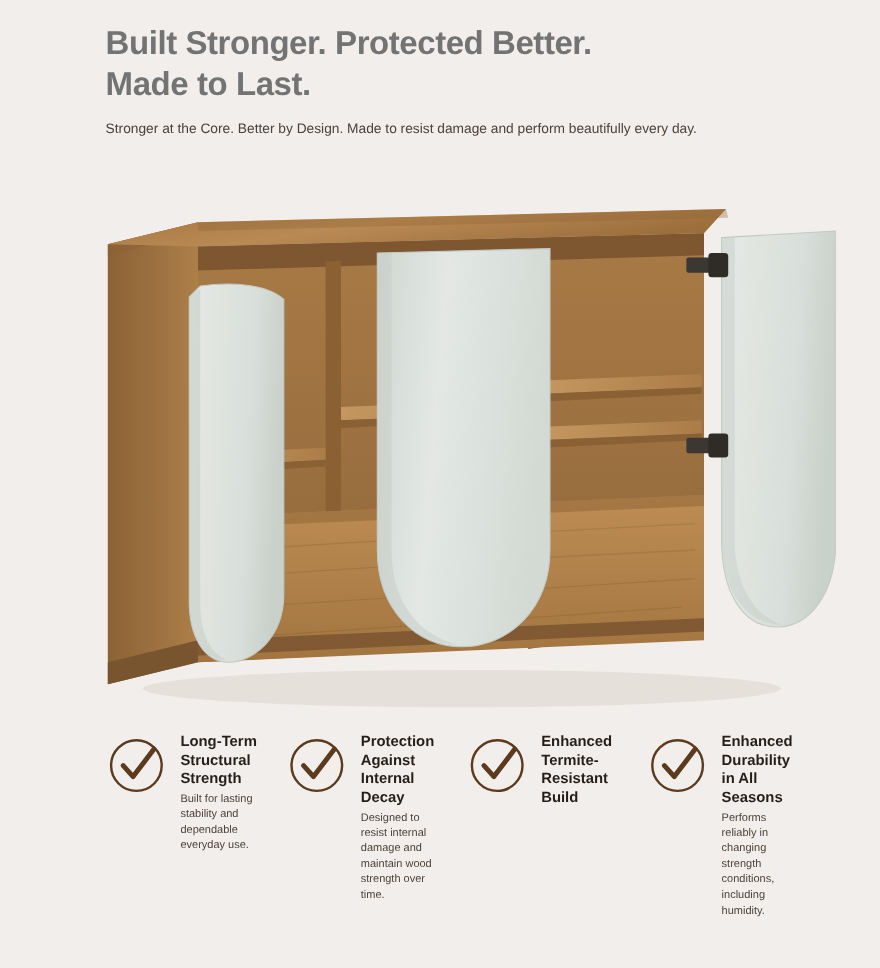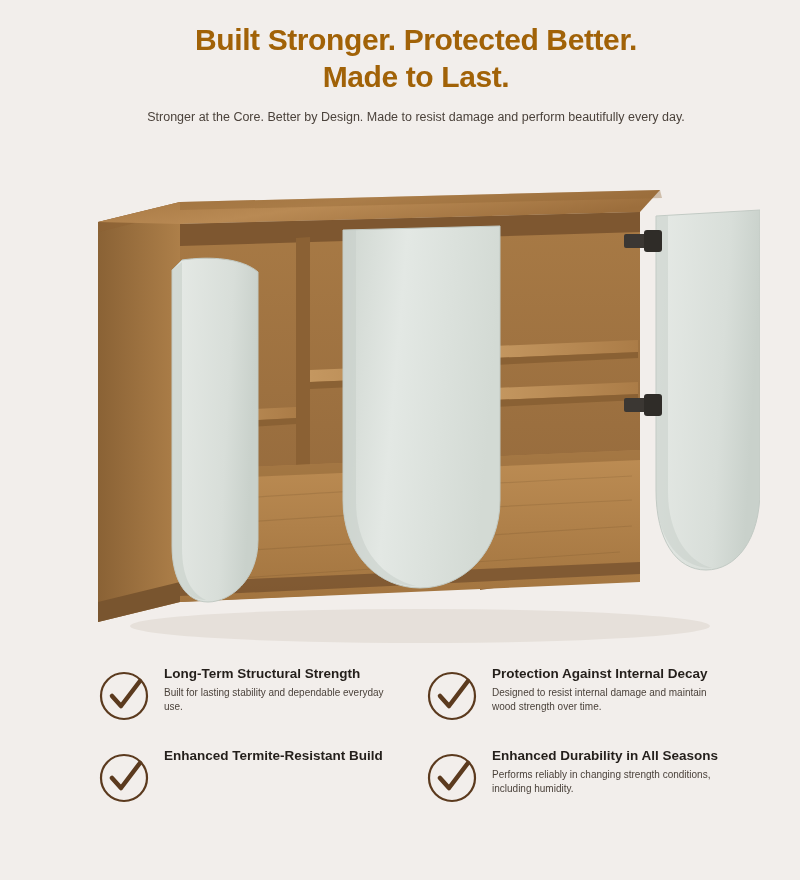--- a/index.html
+++ b/index.html
@@ -26,31 +26,29 @@
     position: absolute;
     left: 96px;
     top: 22px;
     width: 640px;
   }
   .headline {
     font-size: 30px;
     line-height: 1.22;
     font-weight: bold;
     letter-spacing: -0.4px;
-    color: #a16207;
+    color: #737373;
     margin: 0;
     white-space: pre-line;
-    text-align: center;
   }
   .subhead {
     margin: 14px 0 0 0;
     font-size: 12.5px;
     line-height: 1.4;
     color: #4b423b;
-    text-align: center;
   }
 
   
   .product-stage {
     position: absolute;
     left: 60px;
     top: 150px;
     width: 700px;
     height: 500px;
   }
@@ -60,21 +58,21 @@
     height: 500px;
   }
 
   
   .features {
     position: absolute;
     left: 96px;
     top: 664px;
     width: 630px;
     display: grid;
-    grid-template-columns: 1fr 1fr;
+    grid-template-columns: 1fr 1fr 1fr 1fr;
     grid-column-gap: 26px;
     grid-row-gap: 22px;
   }
   .feature {
     display: flex;
     align-items: flex-start;
   }
   .check-wrap {
     flex: 0 0 auto;
     width: 56px;

